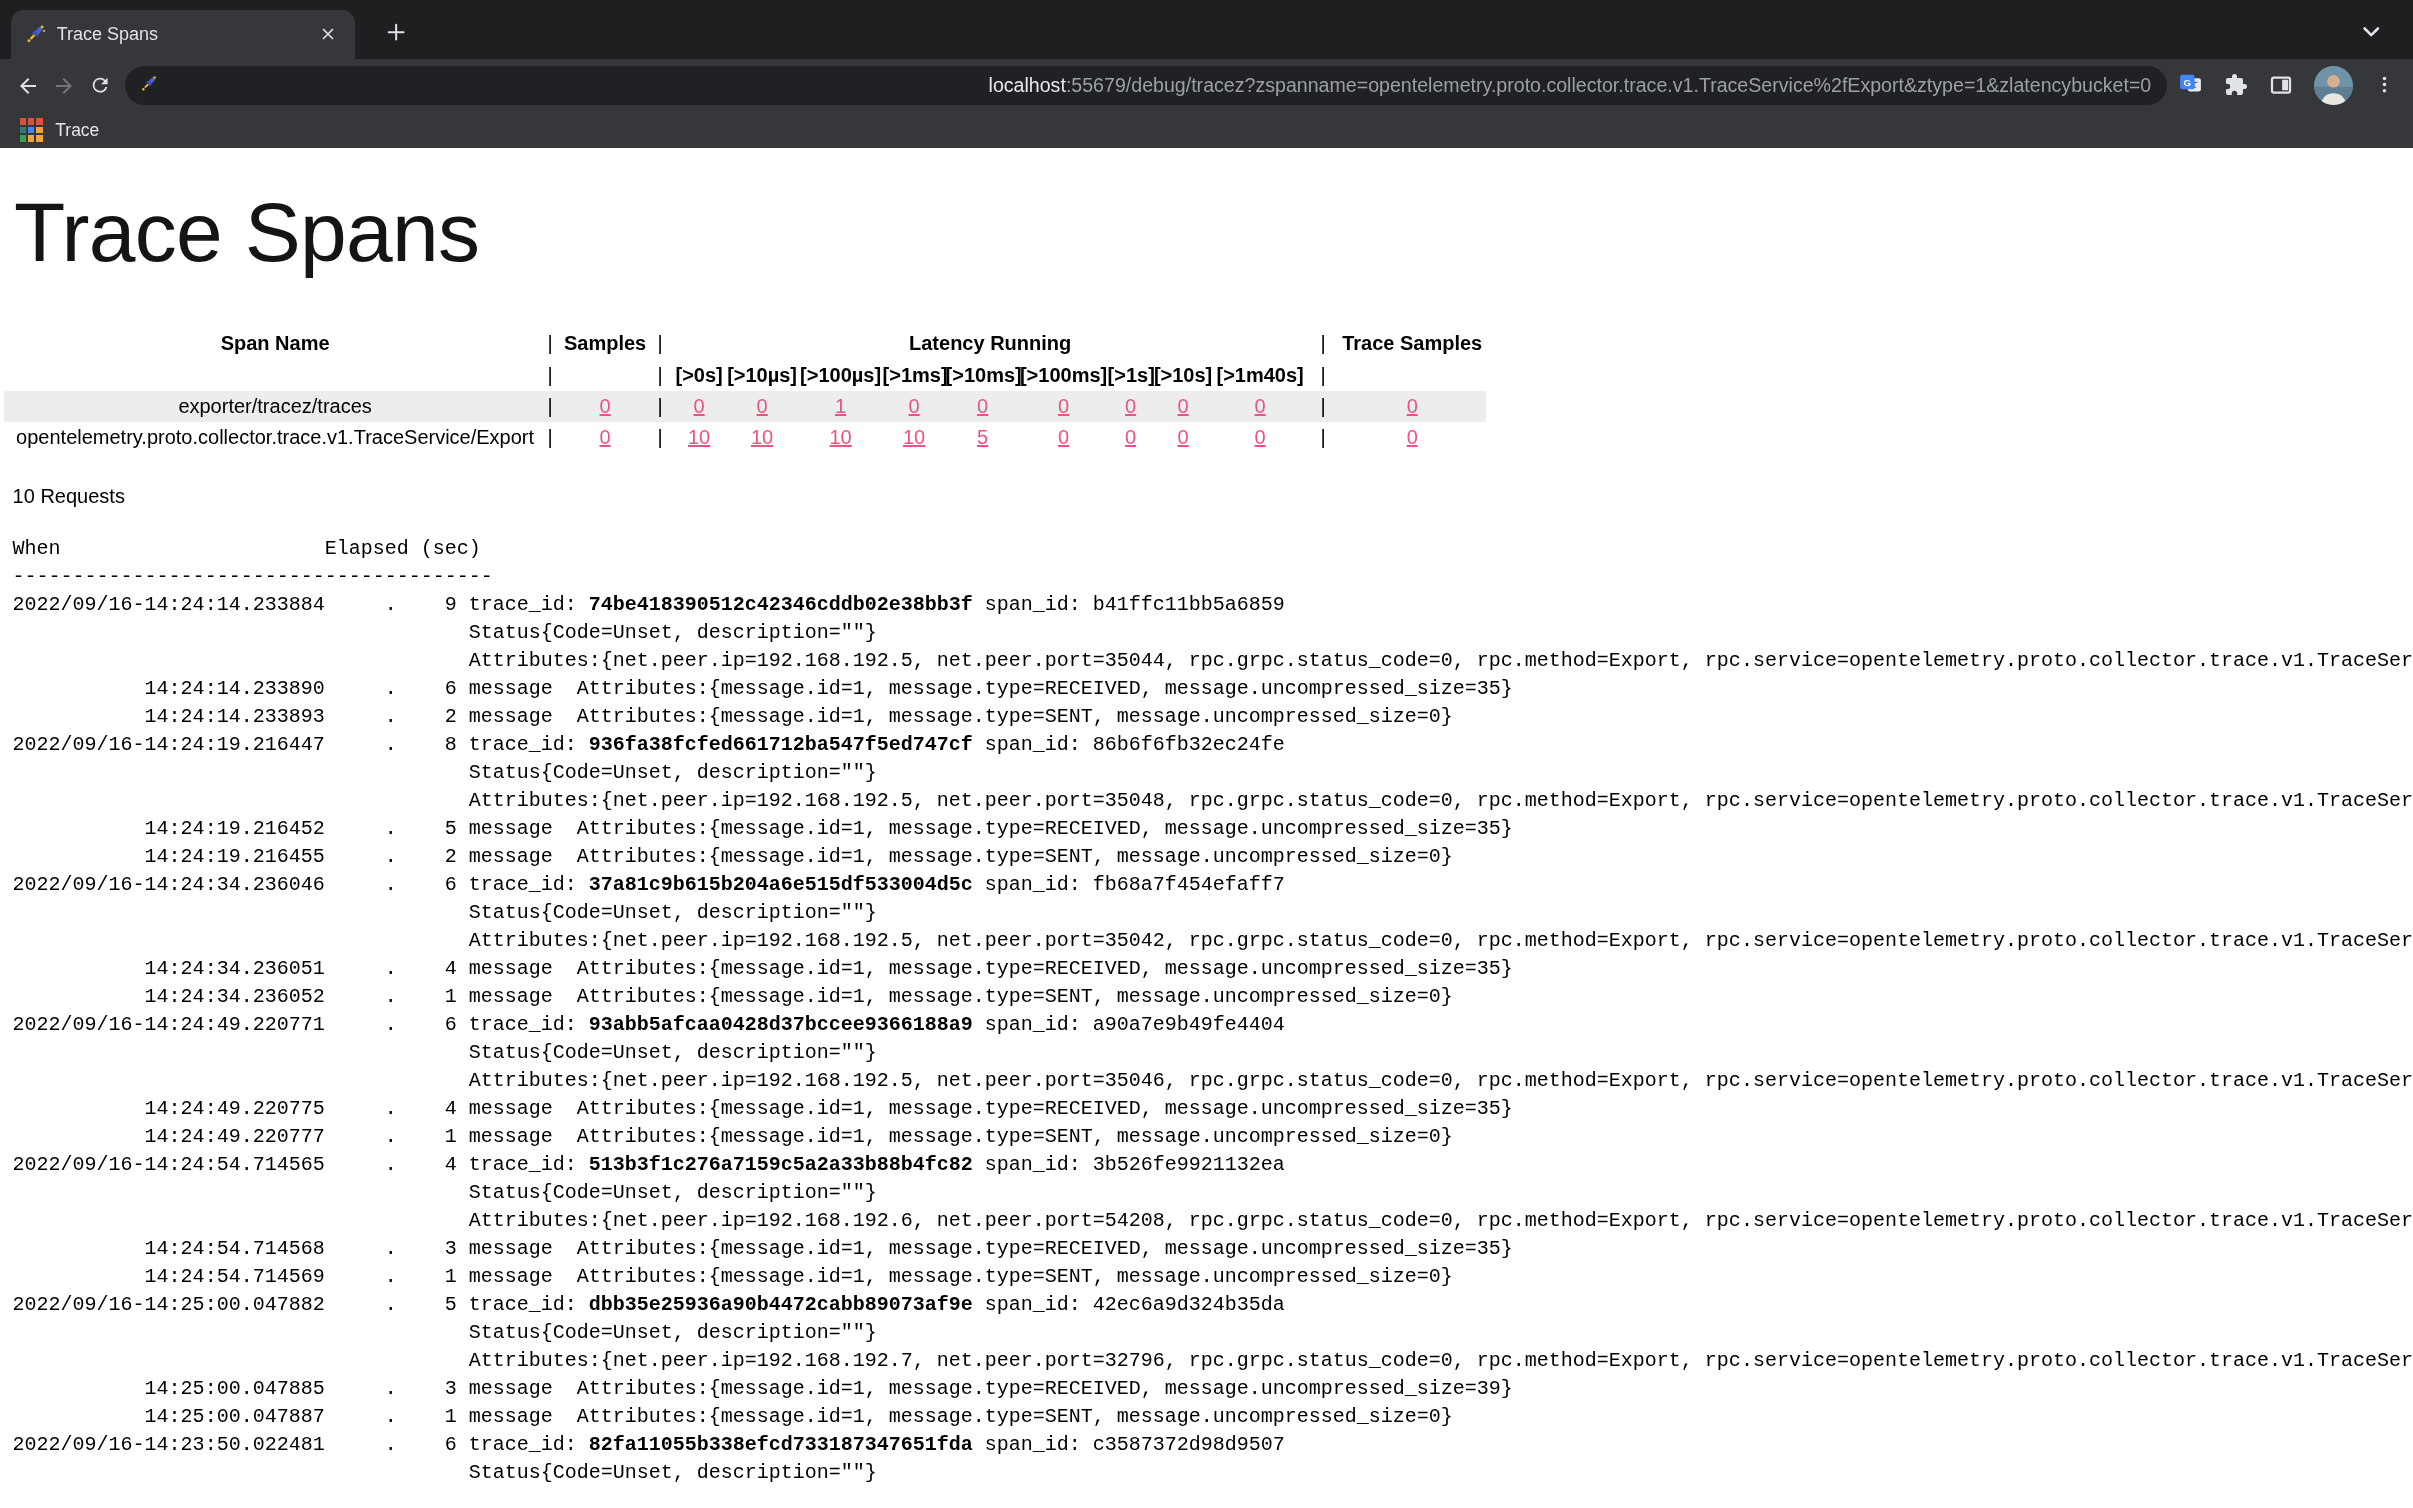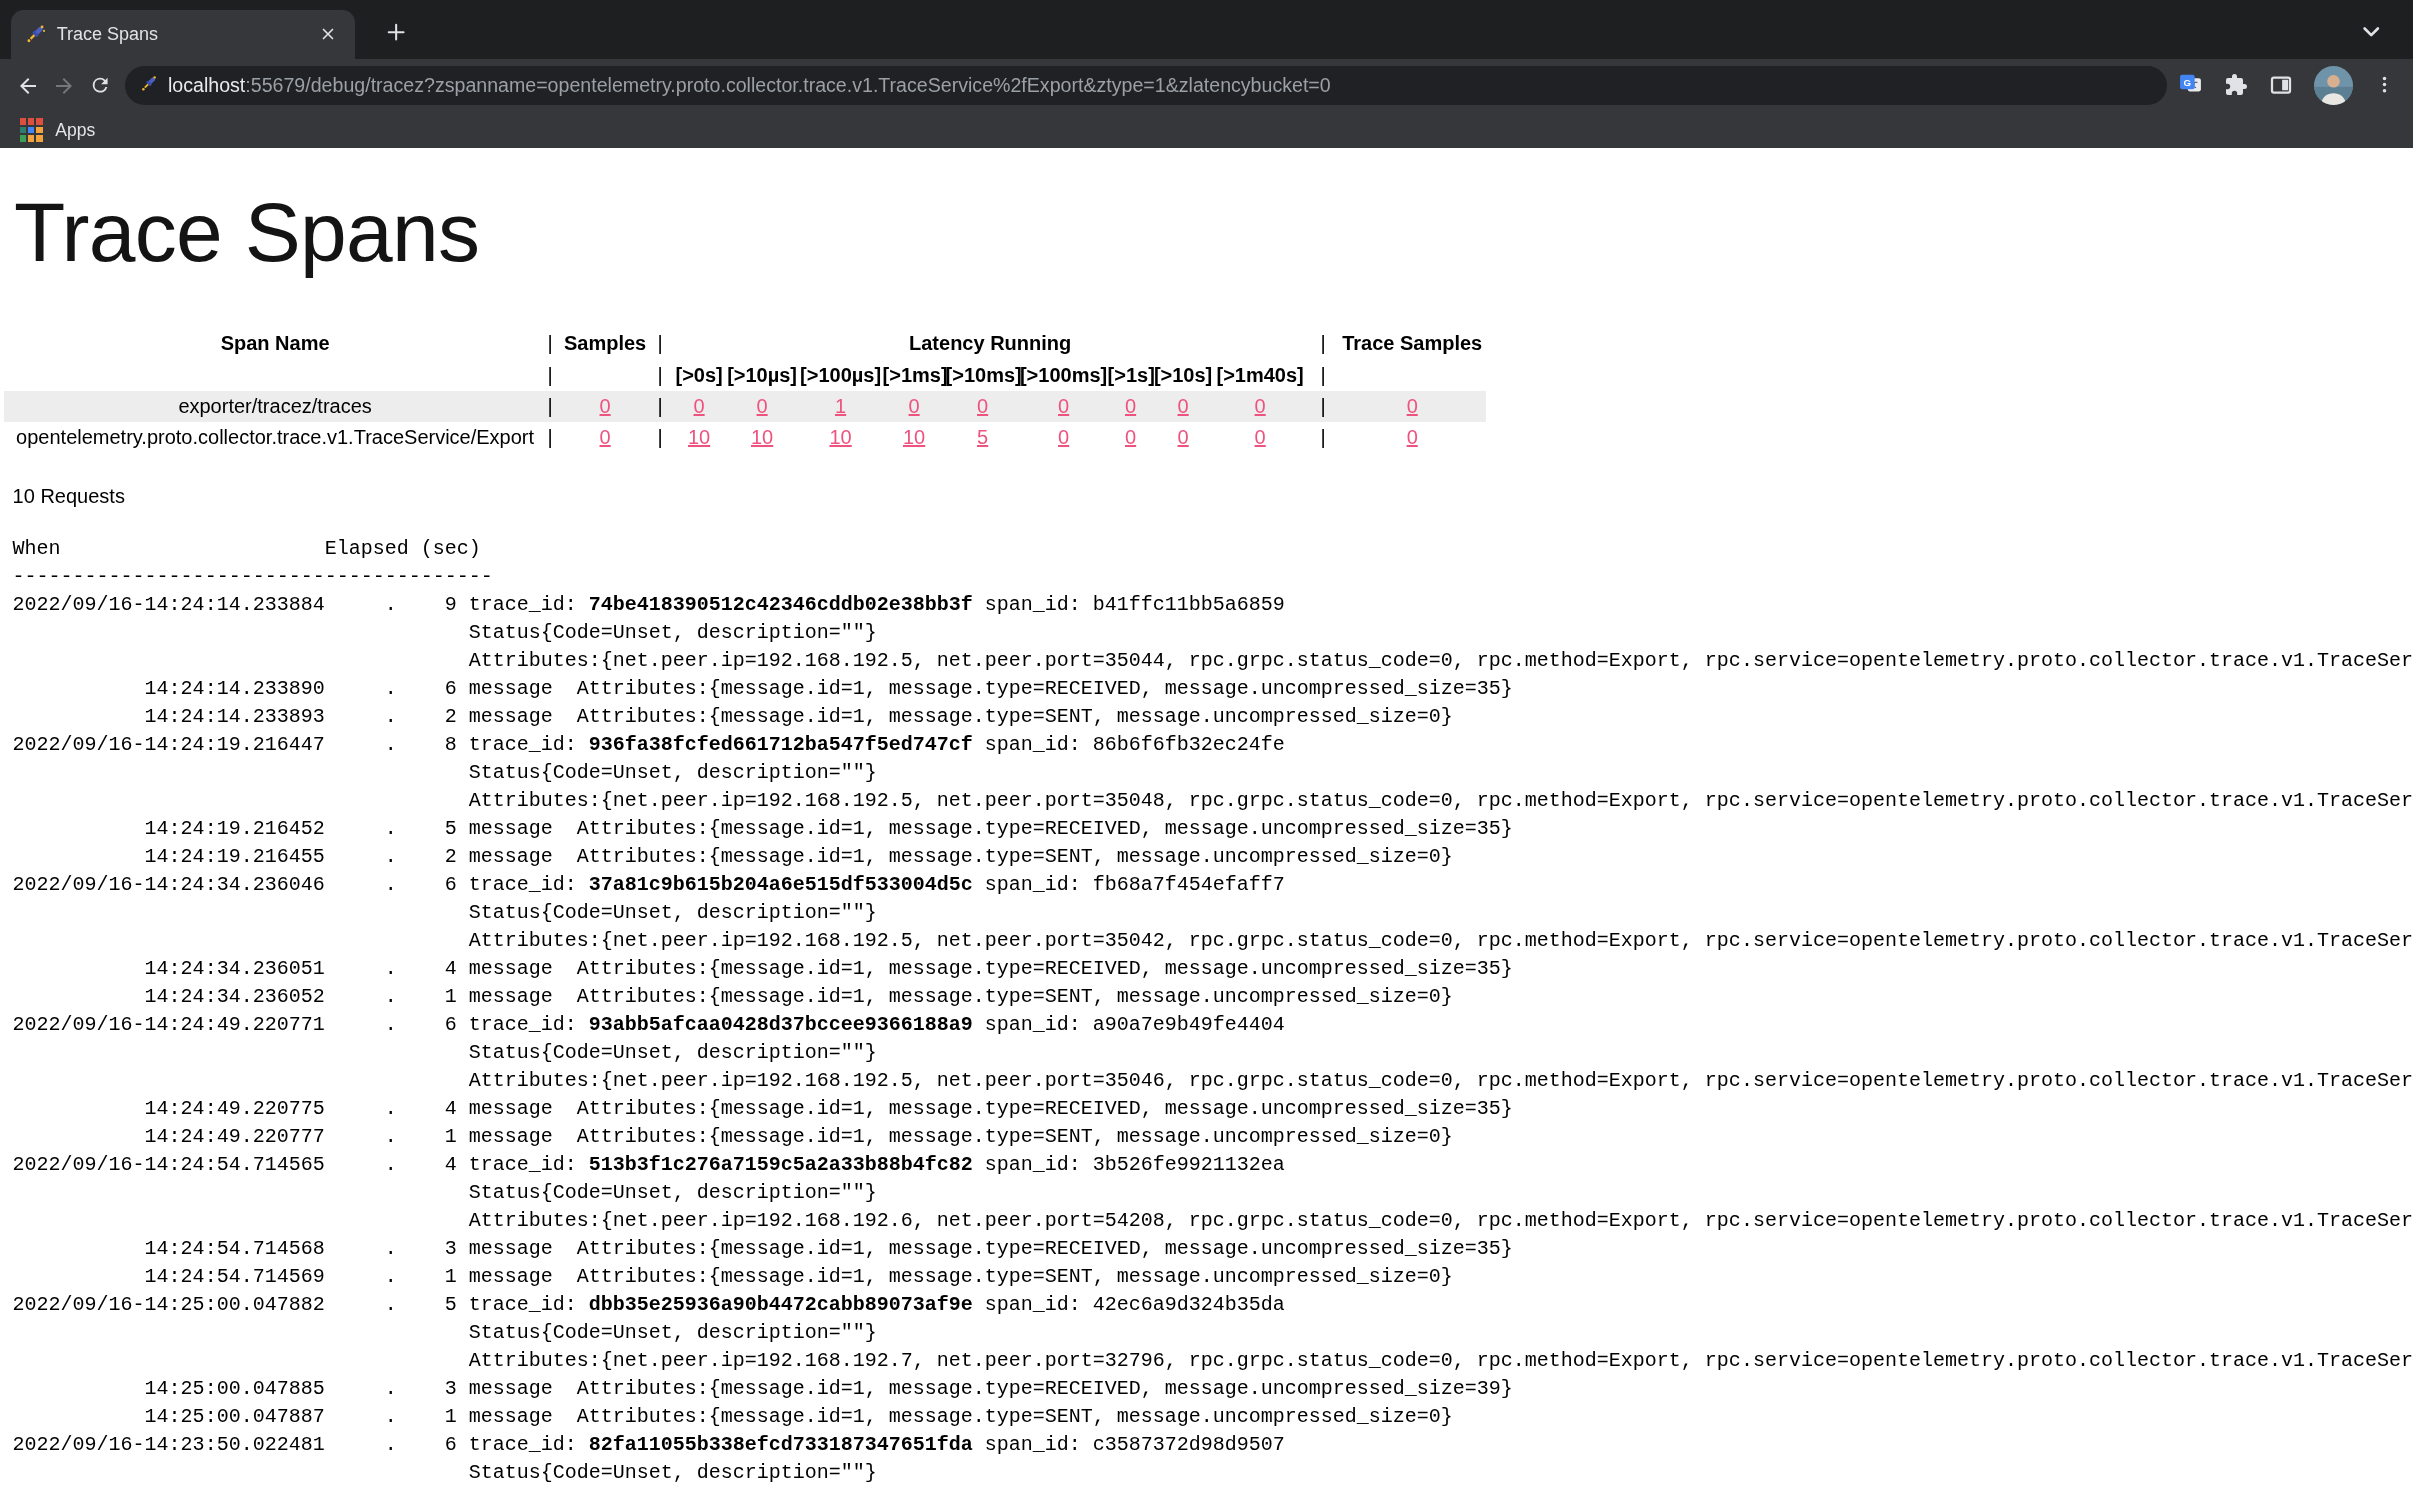--- a/index.html
+++ b/index.html
@@ -19,21 +19,21 @@
   .tab-title{font-size:18px;color:#dfe3e8;white-space:nowrap;overflow:hidden;flex:1;}
   .tab-close{width:25px;height:25px;display:flex;align-items:center;justify-content:center;border-radius:50%;}
   .newtab{position:absolute;left:377px;top:12.6px;width:39px;height:39px;
           display:flex;align-items:center;justify-content:center;border-radius:50%;}
   .tabsearch{position:absolute;right:26.5px;top:15.4px;width:31px;height:31px;
           display:flex;align-items:center;justify-content:center;}
   .toolbar{height:53px;background:var(--surface);display:flex;align-items:center;padding:0 9.8px;}
   .nav-btn{width:36px;height:36px;display:flex;align-items:center;justify-content:center;border-radius:50%;flex:none;}
   .urlbar{flex:1;height:39px;background:var(--pill);border-radius:19.6px;
           display:flex;align-items:center;gap:9.8px;padding:0 15.4px;margin:0 11.2px 0 7px;
-          font-size:19.6px;white-space:nowrap;overflow:hidden;}
+          font-size:19.6px;white-space:nowrap;overflow:hidden;justify-content:space-between;}
   .url-host{color:#e8eaed;}
   .url-rest{color:#9aa0a6;}
   .right-icons{display:flex;align-items:center;gap:21px;margin-right:8.4px;flex:none;}
   .avatar{width:39px;height:39px;border-radius:50%;overflow:hidden;flex:none;}
   .bookmarks{height:36px;background:var(--surface);display:flex;align-items:center;gap:12.6px;padding:0 19.6px;}
   .apps-grid{display:grid;grid-template-columns:repeat(3,6.3px);grid-auto-rows:6.3px;gap:2.1px;}
   .apps-grid i{display:block;}
   .apps-label{color:#e3e5e8;font-size:17.5px;}
 
   
@@ -161,21 +161,21 @@
       <i style="background: rgb(221, 79, 62);"></i>
       <i style="background: rgb(221, 79, 62);"></i>
       <i style="background: rgb(221, 79, 62);"></i>
       <i style="background: rgb(47, 125, 110);"></i>
       <i style="background: rgb(66, 133, 244);"></i>
       <i style="background: rgb(242, 163, 60);"></i>
       <i style="background: rgb(61, 158, 87);"></i>
       <i style="background: rgb(242, 163, 60);"></i>
       <i style="background: rgb(242, 163, 60);"></i>
     </span>
-  <span class="apps-label">Apps</span>
+  <span class="apps-label">Trace</span>
 </div>
 
 <div class="page">
   <h1>Trace Spans</h1>
 
   <table id="summary-table">
     <colgroup id="summary-cols">
         <col style="width: 534px;">
         <col style="width: 25px;">
         <col style="width: 85px;">

